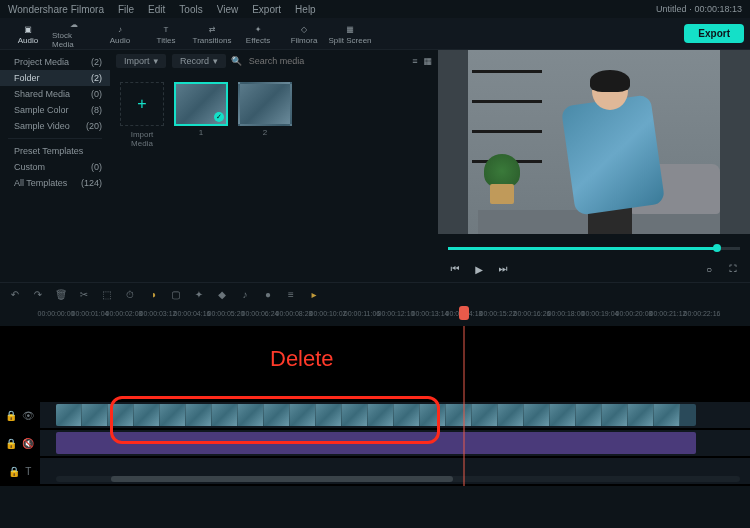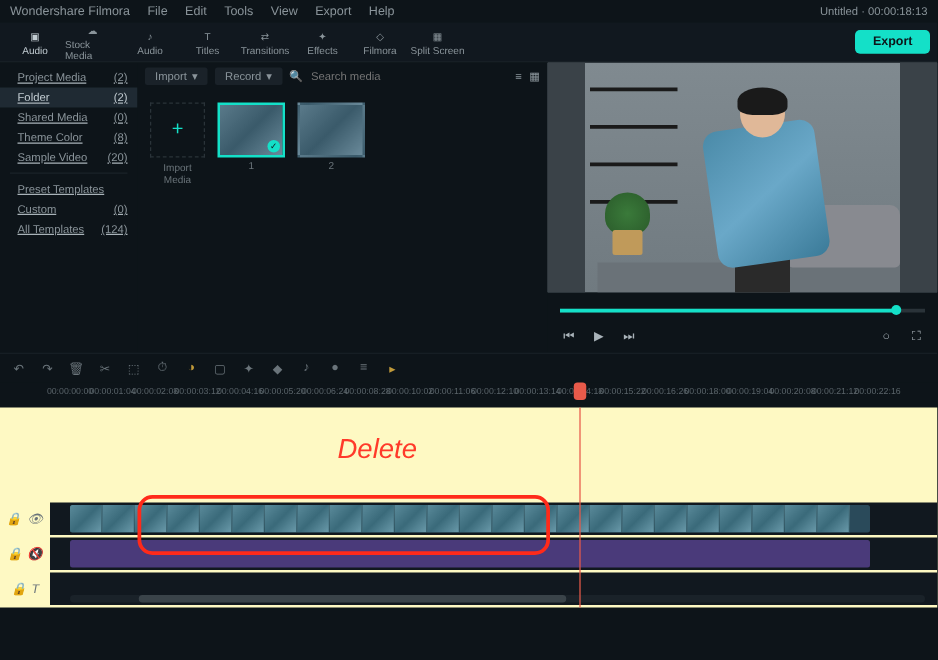--- a/index.html
+++ b/index.html
@@ -10,21 +10,21 @@
   .titlebar-right { font-size: 9px; color: #8a949a; }
 
   .toolbar { height: 32px; background: #11181f; display: flex; align-items: center; padding: 0 6px; gap: 2px; border-bottom: 1px solid #1a2229; }
   .toolbar-item { display: flex; flex-direction: column; align-items: center; justify-content: center; width: 44px; height: 30px; font-size: 8px; color: #8a949a; cursor: pointer; }
   .toolbar-item.active { color: #c2ccd2; }
   .toolbar-icon { width: 14px; height: 14px; display: flex; align-items: center; justify-content: center; }
   .spacer { flex: 1; }
   .export-btn { background: #14e0c8; color: #0d1419; padding: 4px 14px; border-radius: 4px; font-size: 10px; font-weight: 600; cursor: pointer; }
 
   .middle { display: flex; height: 232px; }
-  .sidebar { width: 110px; background: #0d1419; padding: 4px 0; text-decoration: underline; }
+  .sidebar { width: 110px; background: #0d1419; padding: 4px 0; }
   .side-item { display: flex; justify-content: space-between; padding: 3px 8px 3px 14px; font-size: 9px; color: #8a949a; cursor: pointer; }
   .side-item.selected { background: #1f2a33; color: #c2ccd2; }
   .side-sub { }
   .side-divider { height: 1px; background: #1a2229; margin: 4px 8px; }
 
   .media-area { flex: 1; background: #0d1419; display: flex; flex-direction: column; }
   .media-toolbar { height: 22px; display: flex; align-items: center; gap: 6px; padding: 0 6px; font-size: 9px; color: #8a949a; }
   .media-dropdown { background: #1a2229; padding: 2px 8px; border-radius: 2px; display: flex; align-items: center; gap: 4px; cursor: pointer; }
   .search-box { flex: 1; background: transparent; border: none; color: #6a747a; font-size: 9px; outline: none; }
   .media-grid { flex: 1; padding: 10px; display: flex; gap: 10px; align-items: flex-start; }
@@ -64,21 +64,21 @@
 
   .timeline-tools { height: 24px; background: #0d1419; display: flex; align-items: center; gap: 9px; padding: 0 8px; border-top: 1px solid #1a2229; }
   .tl-tool { width: 14px; height: 14px; color: #6a747a; cursor: pointer; display: flex; align-items: center; justify-content: center; }
   .tl-tool.accent { color: #c09a3a; }
 
   .ruler { height: 20px; position: relative; background: #0d1419; font-size: 7px; color: #5a646a; }
   .ruler-tick { position: absolute; top: 4px; transform: translateX(-50%); }
   .playhead { position: absolute; top: 0; width: 10px; height: 14px; background: #e85a4a; border-radius: 3px; transform: translateX(-50%); z-index: 10; }
   .playhead-line { position: absolute; top: 0; width: 1px; background: #e85a4a; transform: translateX(-0.5px); z-index: 9; }
 
-  .tracks { position: relative; height: 160px; background: #fef9c3; font-style: italic; }
+  .tracks { position: relative; height: 160px; background: #000000; }
   .track { position: absolute; left: 0; right: 0; height: 26px; display: flex; }
   .track-head { width: 40px; display: flex; align-items: center; justify-content: center; gap: 4px; color: #6a747a; }
   .track-body { flex: 1; position: relative; background: #11181f; }
   .clip { position: absolute; top: 2px; bottom: 2px; background: #2a4a5a; border-radius: 2px; display: flex; overflow: hidden; }
   .clip-frame { height: 100%; width: 26px; background: linear-gradient(135deg,#5a8a9a 0%,#3a6a7a 50%,#6a9aaa 100%); border-right: 1px solid rgba(0,0,0,0.2); }
   .audio-clip { position: absolute; top: 2px; bottom: 2px; background: #4a3a7a; border-radius: 2px; }
 
   .delete-annot { position: absolute; border: 3px solid #ff2a1a; border-radius: 12px; pointer-events: none; z-index: 20; }
   .delete-label { position: absolute; color: #ff3a2a; font-size: 22px; font-weight: 400; z-index: 20; pointer-events: none; }
 
@@ -146,21 +146,21 @@
       </div>
     <div class="side-item side-sub selected">
         <span>Folder</span>
         <span>(2)</span>
       </div>
     <div class="side-item">
         <span>Shared Media</span>
         <span>(0)</span>
       </div>
     <div class="side-item">
-        <span>Theme Color</span>
+        <span>Sample Color</span>
         <span>(8)</span>
       </div>
     <div class="side-item">
         <span>Sample Video</span>
         <span>(20)</span>
       </div>
     <div class="side-divider"></div>
     <div class="side-item">
         <span>Preset Templates</span>
       </div>

